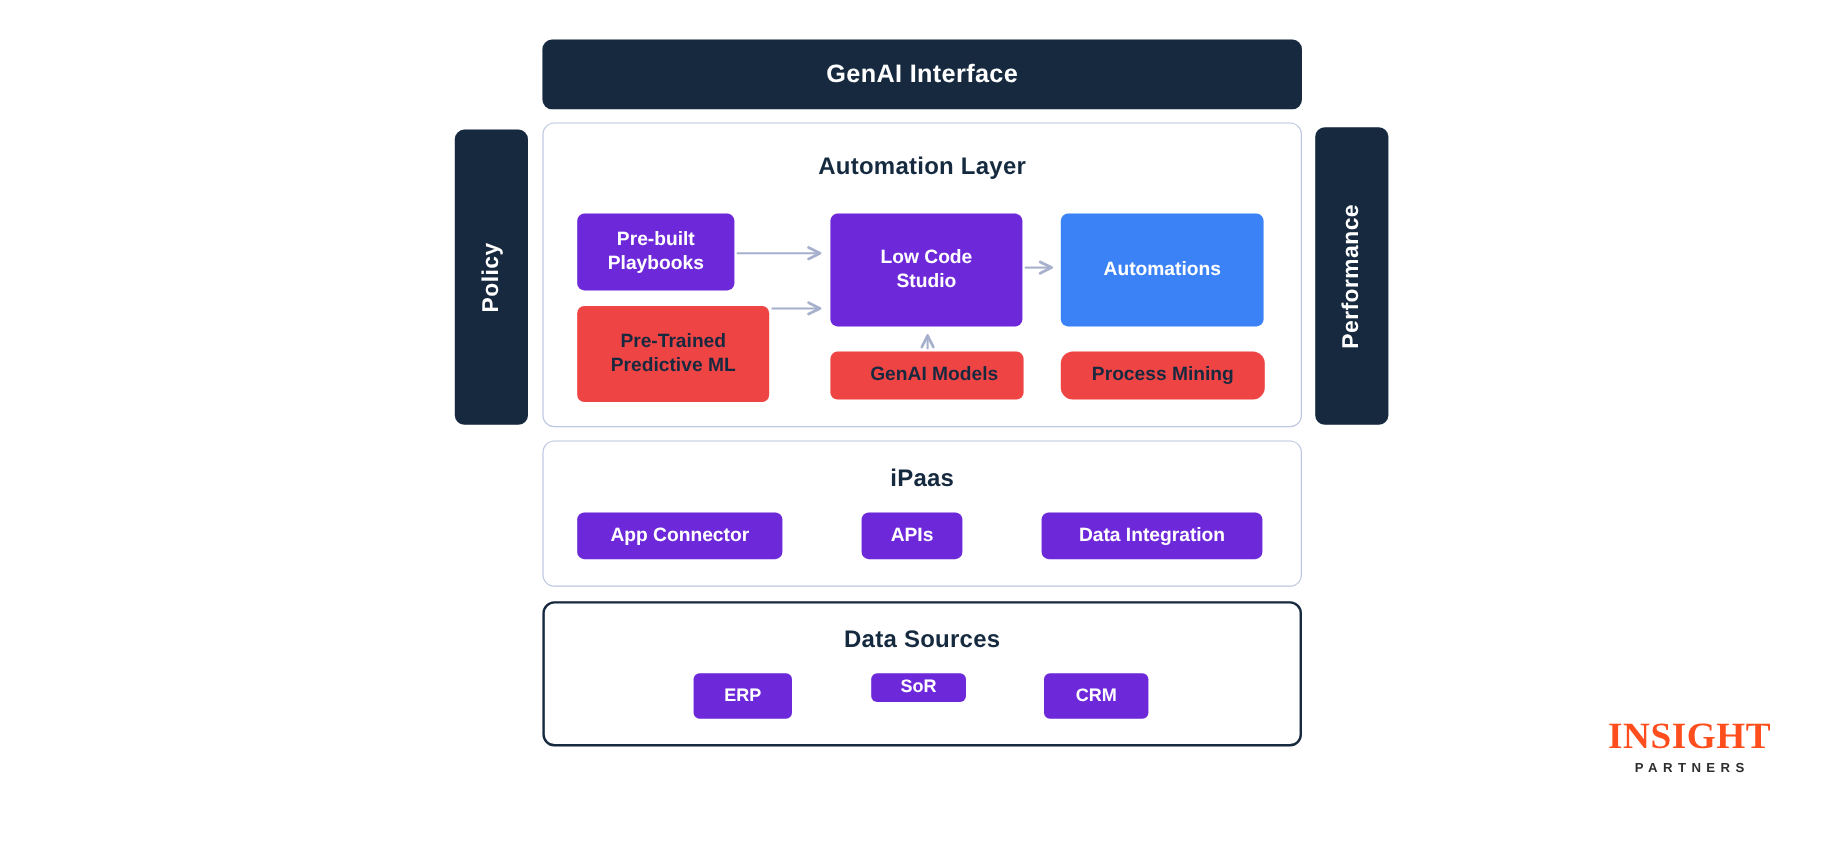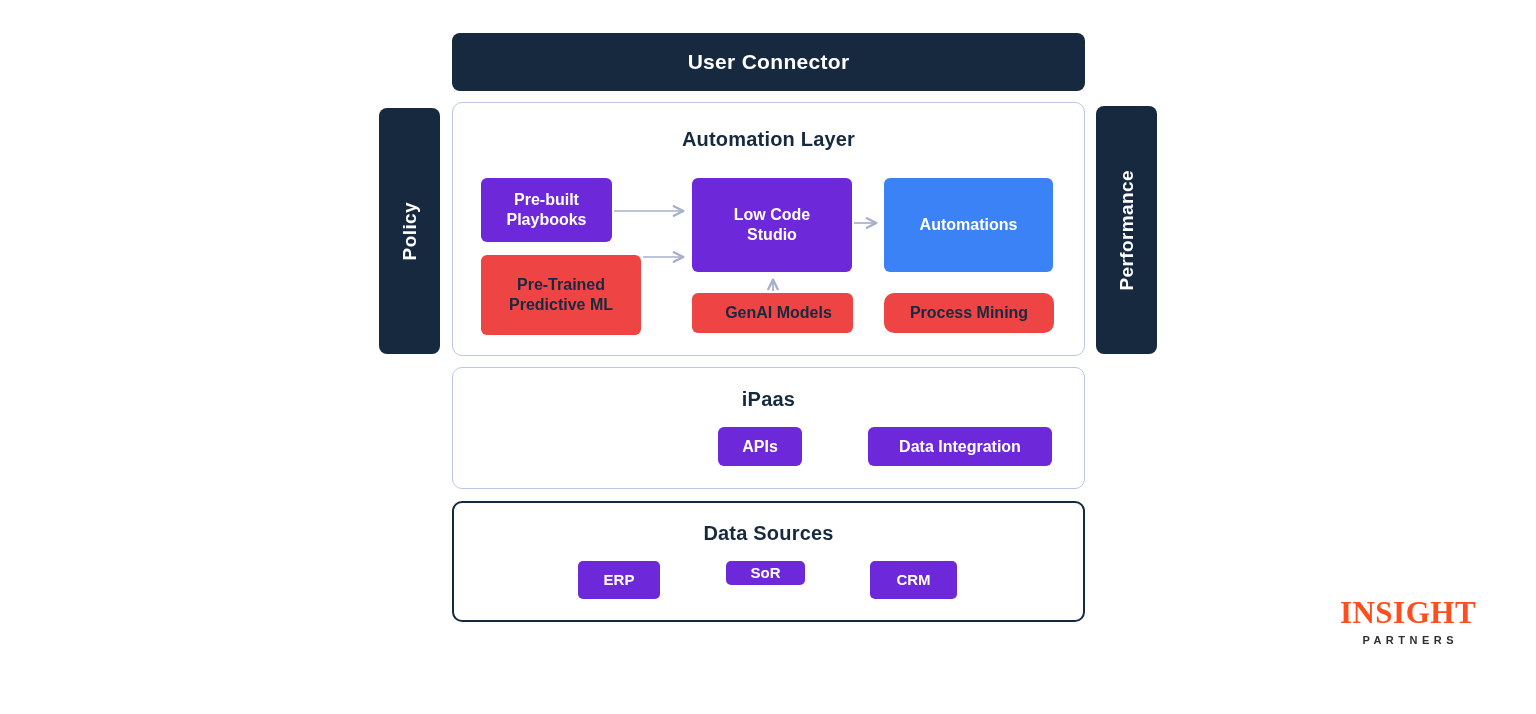--- a/index.html
+++ b/index.html
@@ -96,21 +96,21 @@
     font-size: 11px; font-weight: bold; color: #2F2F2F;
     letter-spacing: 4.5px; text-indent: 4.5px;
   }
 </style>
 </head>
 <body>
 
 <div class="canvas">
 
   <div class="abs ui-bar">
-    <span>User Connector</span>
+    <span>GenAI Interface</span>
   </div>
 
   <div class="abs vbar vbar-left">
     <span class="vlabel">Policy</span>
   </div>
 
   <div class="abs vbar vbar-right">
     <span class="vlabel">Performance</span>
   </div>
 
@@ -144,20 +144,23 @@
     </defs>
     <line x1="614" y1="211" x2="682" y2="211" stroke="#A6B0CC" stroke-width="1.7" marker-end="url(#ah)"></line>
     <line x1="643" y1="257" x2="682" y2="257" stroke="#A6B0CC" stroke-width="1.7" marker-end="url(#ah)"></line>
     <line x1="773" y1="291" x2="773" y2="281" stroke="#A6B0CC" stroke-width="1.7" marker-end="url(#ah)"></line>
     <line x1="854" y1="223" x2="875" y2="223" stroke="#A6B0CC" stroke-width="1.7" marker-end="url(#ah)"></line>
   </svg>
 
   <div class="abs section section-ipaas"></div>
   <div class="abs section-title title-ipaas">iPaas</div>
 
+  <div class="abs node node-gray n-appconn">
+    <span>App Connector</span>
+  </div>
   <div class="abs node node-gray n-apis">
     <span>APIs</span>
   </div>
   <div class="abs node node-gray n-dataint">
     <span>Data Integration</span>
   </div>
 
   <div class="abs section section-data"></div>
   <div class="abs section-title title-data">Data Sources</div>
 

